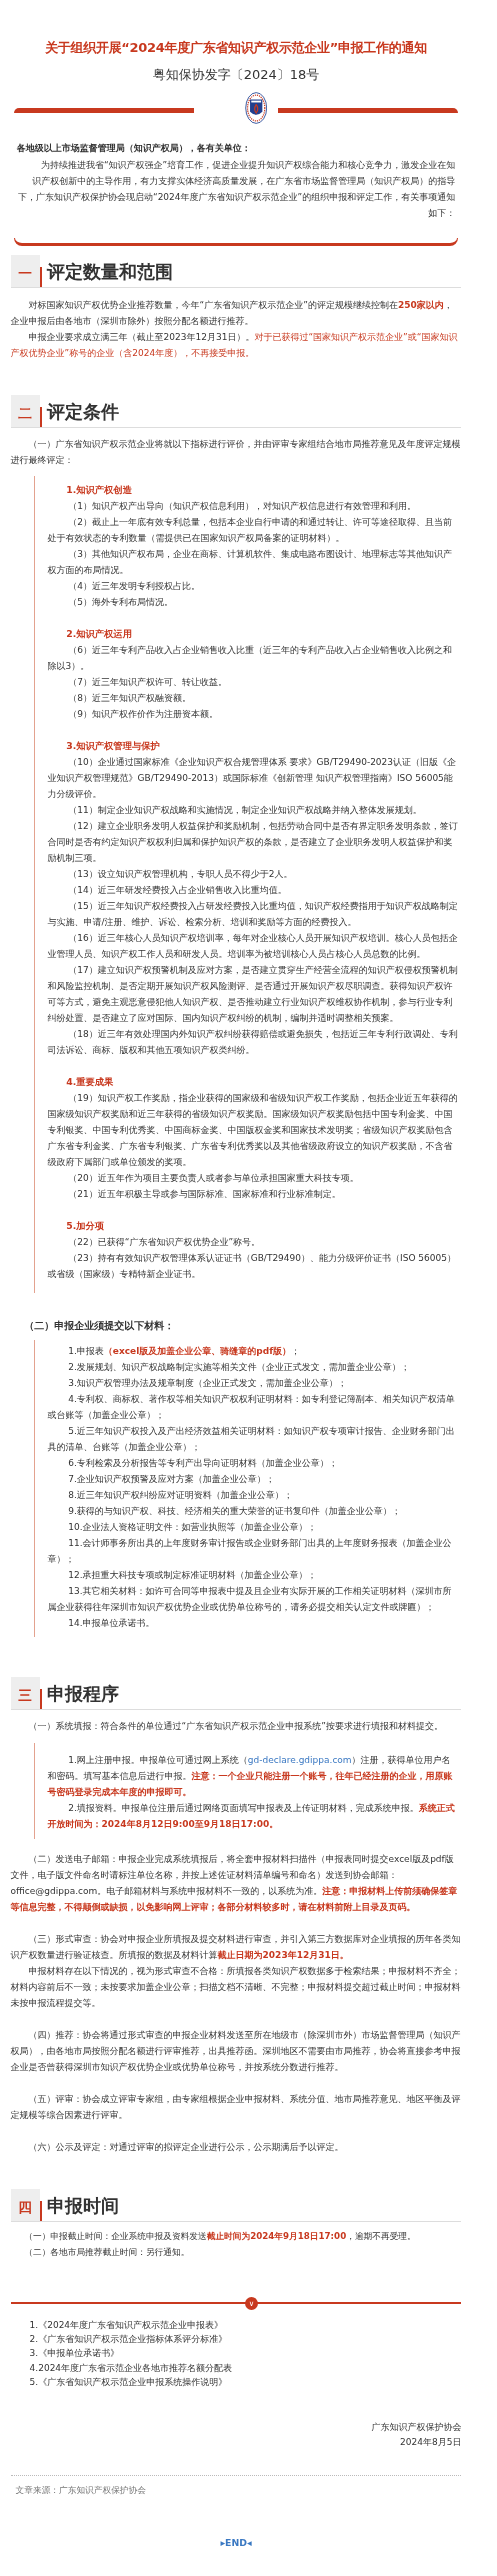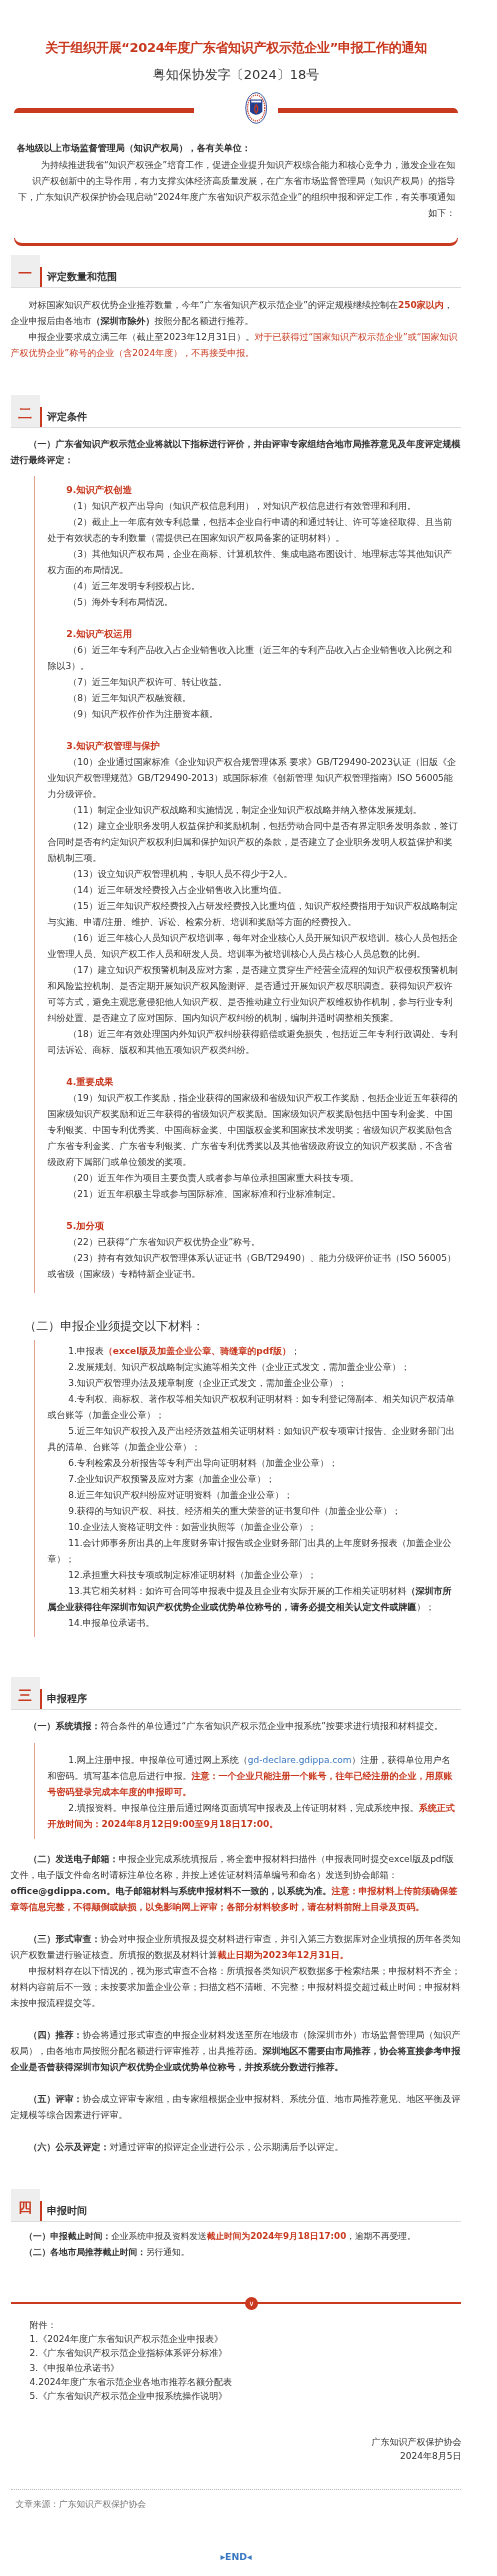--- a/index.html
+++ b/index.html
@@ -1,46 +1,46 @@
 <!DOCTYPE html>
 <html style="font-size:10px"><head>
 <meta charset="utf-8">
 <style>
   * { box-sizing: border-box; margin: 0; padding: 0; }
   body { width: 498px; background: #fff; font-family: "DejaVu Sans", "Liberation Sans", sans-serif; color: #333; font-size: 8.7px; }
   .page { width: 472px; padding: 0 10.6px; position: relative; }
   .red { color: #c8391f; }
-  .b { font-weight: bold; }
+  .b { font-weight: normal; }
   .rb { color: #c8391f; font-weight: bold; }
   .blue { color: #3a78c2; }
 
   .title { text-align: center; color: #c8391f; font-weight: bold; font-size: 13px; padding-top: 37px; line-height: 21px; letter-spacing: -0.3px; }
   .docno { text-align: center; font-size: 13px; color: #333; margin-top: 7.5px; }
   .logo-row { position: relative; height: 35px; margin-top: 8.7px; }
   .bracket-l, .bracket-r { position: absolute; top: 16px; height: 4.4px; background: #c8391f; border-radius: 6.2px 0 0 0; }
   .bracket-l { left: 3.7px; width: 180px; border-radius: 7.5px 0 0 0; }
   .bracket-r { right: 3.7px; width: 180px; border-radius: 0 7.5px 0 0; }
   .logo { position: absolute; left: 234px; top: 0; width: 22.4px; height: 32px; }
   .greeting-box { padding: 8.7px 6.2px 0 6.2px; }
   .greeting { font-weight: bold; font-size: 9px; line-height: 17.4px; margin-top: 3.7px; }
   .intro { text-indent: 2em; line-height: 16px; font-size: 9px; text-align: right; }
   .bracket-bottom { height: 7.5px; margin: 17.4px 3.7px 0 3.7px; border-bottom: 3.7px solid #c8391f; border-left: 1.9px solid #c8391f; border-right: 1.9px solid #c8391f; border-radius: 0 0 10px 10px; border-top: none; }
 
   .section-head { position: relative; height: 32px; margin-top: 10px; border-bottom: 0.6px solid #ddd; display: flex; align-items: flex-end; }
   .sec-num { width: 29px; height: 32px; background: #eeeeee; display: flex; align-items: center; justify-content: center; color: #c8391f; font-weight: bold; font-size: 13.7px; position: relative; padding-top: 6.2px; }
   .sec-bar { width: 4.4px; height: 20px; background: #c8391f; margin-left: -1.9px; align-self: flex-end; margin-bottom: 0; }
-  .sec-title { font-size: 10px; font-weight: bold; color: #333; margin-left: 5px; padding-bottom: 2.5px; }
+  .sec-title { font-size: 18px; font-weight: bold; color: #333; margin-left: 5px; padding-bottom: 2.5px; }
 
   .para { line-height: 16px; font-size: 9px; text-indent: 2em; }
   .para-top { margin-top: 8.7px; }
   .block { border-left: 1.2px solid #e3a28f; margin-left: 23.6px; padding-left: 12.4px; padding-right: 2.5px; }
   .block-title { color: #c8391f; font-weight: bold; font-size: 9.3px; text-indent: 2em; line-height: 16px; }
   .block p { line-height: 16px; font-size: 9px; text-indent: 2.3em; }
   .gap { height: 16px; }
-  .subhead { font-weight: normal; font-size: 12px; line-height: 16px; padding-left: 13.7px; }
+  .subhead { font-weight: bold; font-size: 10px; line-height: 16px; padding-left: 13.7px; }
 
   .divider-bottom { position: relative; height: 12.4px; margin-top: 17.4px; }
   .divider-bottom .line { position: absolute; left: 0; right: 0; top: 5.6px; height: 1.9px; background: #c8391f; }
   .divider-bottom .circle { position: absolute; left: 234px; top: 0; width: 13.7px; height: 13.7px; border-radius: 50%; background: #c8391f; color: #fff; font-size: 7.5px; text-align: center; line-height: 13.7px; }
   .attach { padding-left: 19px; margin-top: 8.7px; line-height: 14.3px; font-size: 9px; }
   .sign { text-align: right; line-height: 14.3px; margin-top: 31px; font-size: 9px; }
   .dotted { border-top: 0.6px dotted #bbb; margin-top: 26px; }
   .source { color: #777; font-size: 8.7px; margin-top: 8.7px; padding-left: 5px; }
   .end { text-align: center; color: #3a78c2; font-weight: bold; font-size: 9.3px; margin-top: 40px; padding-bottom: 25px; }
 </style>
@@ -83,21 +83,21 @@
   <div class="section-head">
     <div class="sec-num">二</div>
     <div class="sec-bar"></div>
     <div class="sec-title">评定条件</div>
   </div>
   <p class="para para-top b">（一）广东省知识产权示范企业将就以下指标进行评价，并由评审专家组结合地市局推荐意见及年度评定规模进行最终评定：</p>
 
   <div class="block" style="margin-top:7.5px">
     <div class="gap" style="height:6.2px"></div>
     <div>
-      <div class="block-title">9.知识产权创造</div>
+      <div class="block-title">1.知识产权创造</div>
       <p>（1）知识产权产出导向（知识产权信息利用），对知识产权信息进行有效管理和利用。</p>
       <p>（2）截止上一年底有效专利总量，包括本企业自行申请的和通过转让、许可等途径取得、且当前处于有效状态的专利数量（需提供已在国家知识产权局备案的证明材料）。</p>
       <p>（3）其他知识产权布局，企业在商标、计算机软件、集成电路布图设计、地理标志等其他知识产权方面的布局情况。</p>
       <p>（4）近三年发明专利授权占比。</p>
       <p>（5）海外专利布局情况。</p>
     </div>
     <div class="gap"></div>
     <div>
       <div class="block-title">2.知识产权运用</div>
       <p>（6）近三年专利产品收入占企业销售收入比重（近三年的专利产品收入占企业销售收入比例之和除以3）。</p>
@@ -197,21 +197,20 @@
     <p style="line-height:16px"><span class="b">（一）申报截止时间：</span><span>企业系统申报及资料发送</span><span class="rb">截止时间为2024年9月18日17:00</span><span>，逾期不再受理。</span></p>
     <p style="line-height:16px"><span class="b">（二）各地市局推荐截止时间：</span><span>另行通知。</span></p>
   </div>
 
   <div class="divider-bottom" style="margin-top:37px">
     <div class="line"></div>
     <div class="circle">∨</div>
   </div>
 
   <div class="attach">
-    <p>附件：</p>
     <p>1.《2024年度广东省知识产权示范企业申报表》</p>
     <p>2.《广东省知识产权示范企业指标体系评分标准》</p>
     <p>3.《申报单位承诺书》</p>
     <p>4.2024年度广东省示范企业各地市推荐名额分配表</p>
     <p>5.《广东省知识产权示范企业申报系统操作说明》</p>
   </div>
 
   <div class="sign">
     <p>广东知识产权保护协会</p>
     <p>2024年8月5日</p>

